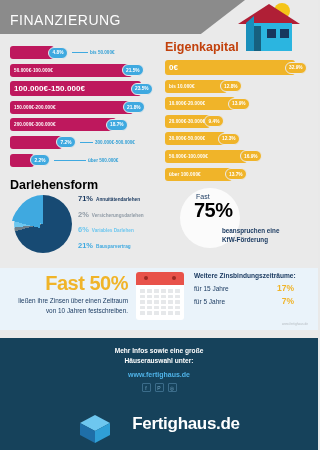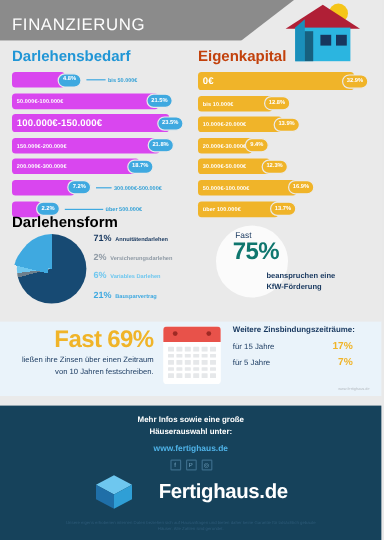--- a/index.html
+++ b/index.html
@@ -37,21 +37,21 @@
   .charts { position: absolute; top: 40px; left: 0; width: 318px; height: 130px; }
   .col { position: absolute; top: 0; }
   .col.left { left: 10px; width: 148px; }
   .col.right { left: 165px; width: 145px; }
   .bars { margin-top: 5px; position: relative; }
   .barrow { position: relative; height: 15px; margin-bottom: 2.6px; display: flex; align-items: center; }
   .bar {
     height: 13px; border-radius: 3px; display: flex; align-items: center;
     padding-left: 4px; white-space: nowrap; overflow: hidden;
   }
-  .bar-blue { background: #d946ef; }
+  .bar-blue { background: #be185d; }
   .bar-gold { background: #f0b429; }
   .bar-label { font-size: 4.6px; color: #ffffff; font-weight: bold; letter-spacing: .1px; }
   .bar.big { height: 15px; }
   .bar.big .bar-label { font-size: 8px; }
   .pct {
     position: absolute; height: 12px; min-width: 20px; padding: 0 3px;
     border-radius: 6px; display: flex; align-items: center; justify-content: center;
     font-size: 4.8px; color: #fff; font-weight: bold; border: 1.2px solid #eaeaea;
   }
   .pct-blue { background: #3fa9e0; }
@@ -85,21 +85,21 @@
   .c-gray { color: #8f9aa5; }
   .c-lblue { color: #6ec7ef; }
   .c-blue  { color: #3fa9e0; }
 
   
   .kfw-circle {
     position: absolute; top: 188px; left: 180px;
     width: 60px; height: 60px; border-radius: 50%; background: #fbfbfb;
   }
   .kfw-fast { position: absolute; top: 193px; left: 196px; font-size: 7px; color: #17375e; }
-  .kfw-num  { position: absolute; top: 199px; left: 194px; font-size: 20px; font-weight: bold; color: #0f766e; letter-spacing: -.5px; }
+  .kfw-num  { position: absolute; top: 199px; left: 194px; font-size: 20px; font-weight: bold; color: #000000; letter-spacing: -.5px; }
   .kfw-txt  { position: absolute; top: 226px; left: 222px; font-size: 6.3px; color: #17375e; line-height: 9px; font-weight: bold; }
 
   
   .band {
     position: absolute; top: 268px; left: 0; width: 318px; height: 62px;
     background: #eaf3fa;
   }
   .fast50 { position: absolute; top: 272px; left: 18px; width: 110px; text-align: right; }
   .fast50-num { font-size: 20px; font-weight: bold; color: #f0b429; letter-spacing: -.5px; }
   .fast50-txt { font-size: 6.4px; color: #17375e; line-height: 9.5px; margin-top: 1px; }
@@ -115,21 +115,21 @@
   .zins-val { font-size: 8.5px; font-weight: bold; color: #f0b429; }
   .credit { position: absolute; top: 322px; right: 10px; font-size: 3.2px; color: #b6bcc2; }
 
   
   .footer { position: absolute; top: 338px; left: 0; width: 318px; height: 112px; background: #16425b; }
   .f-line { text-align: center; color: #ffffff; font-size: 6.6px; line-height: 10px; font-weight: bold; }
   .f-top { padding-top: 8px; }
   .f-url { text-align: center; color: #4fb3e8; font-size: 7px; font-weight: bold; margin-top: 5px; }
   .socials { display: flex; justify-content: center; gap: 4px; margin-top: 5px; }
   .soc { width: 9px; height: 9px; border: 1px solid #3b6c8a; border-radius: 1px; color: #79a9c6; font-size: 5px; display:flex; align-items:center; justify-content:center; }
-  .brand { display: flex; align-items: center; justify-content: center; gap: 20px; margin-top: 3px; }
+  .brand { display: flex; align-items: flex-start; justify-content: center; gap: 20px; margin-top: 22px; }
   .brand-txt { color: #ffffff; font-size: 17px; font-weight: bold; letter-spacing: -.3px; }
   .disc { text-align: center; color: #2d5a78; font-size: 3.6px; line-height: 5.4px; margin-top: 9px; padding: 0 52px; }
 </style>
 </head>
 <body>
 
 <div class="page">
 
   <div class="header-band"></div>
   <div class="header-title">FINANZIERUNG</div>
@@ -140,21 +140,20 @@
     <rect x="12" y="21" width="46" height="28" fill="#2bb5e0"></rect>
     <polygon points="12,21 20,14 20,49 12,49" fill="#1a8fbb"></polygon>
     <rect x="20" y="24" width="7" height="25" fill="#17607f"></rect>
     <rect x="33" y="27" width="9" height="9" fill="#17375e"></rect>
     <rect x="46" y="27" width="9" height="9" fill="#17375e"></rect>
   </svg>
 
   <div class="charts">
 
     <div class="col left">
-      <div class="sec-title t-blue">Darlehensbedarf</div>
       <div class="bars">
 
         <div class="barrow">
           <div class="bar bar-blue" style="width:44px"></div>
           <div class="pct pct-blue" style="left:38px">4.8%</div>
           <div class="leader" style="left:62px; width:16px"></div>
           <div class="outlabel" style="left:80px">bis 50.000€</div>
         </div>
 
         <div class="barrow">
@@ -291,21 +290,21 @@
   <div class="kfw-fast">Fast</div>
   <div class="kfw-num">75%</div>
   <div class="kfw-txt">
     <div>beanspruchen eine</div>
     <div>KfW-Förderung</div>
   </div>
 
   <div class="band"></div>
 
   <div class="fast50">
-    <div class="fast50-num">Fast 69%</div>
+    <div class="fast50-num">Fast 50%</div>
     <div class="fast50-txt">ließen ihre Zinsen über einen Zeitraum von 10 Jahren festschreiben.</div>
   </div>
 
   <div class="cal">
     <div class="cal-top">
       <span class="cal-dot" style="left:8px"></span>
       <span class="cal-dot" style="right:8px"></span>
     </div>
     <div class="cal-grid">
       <div class="cal-cell"></div>

